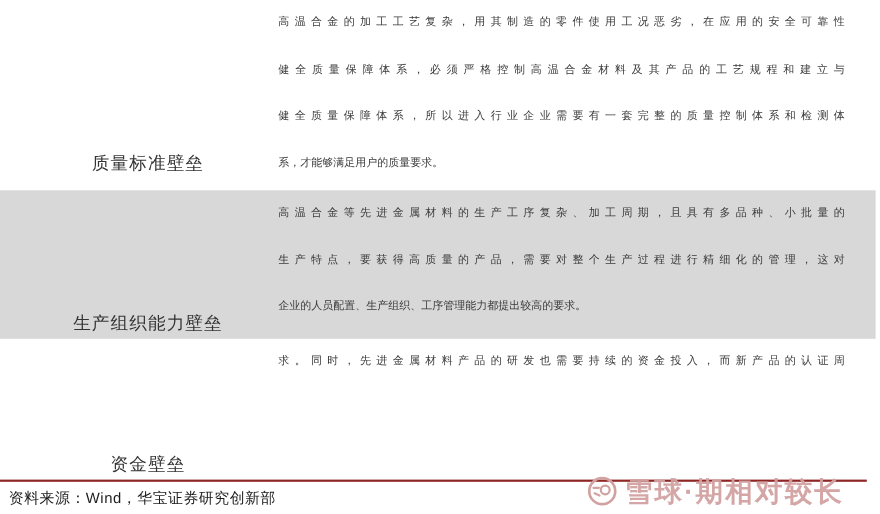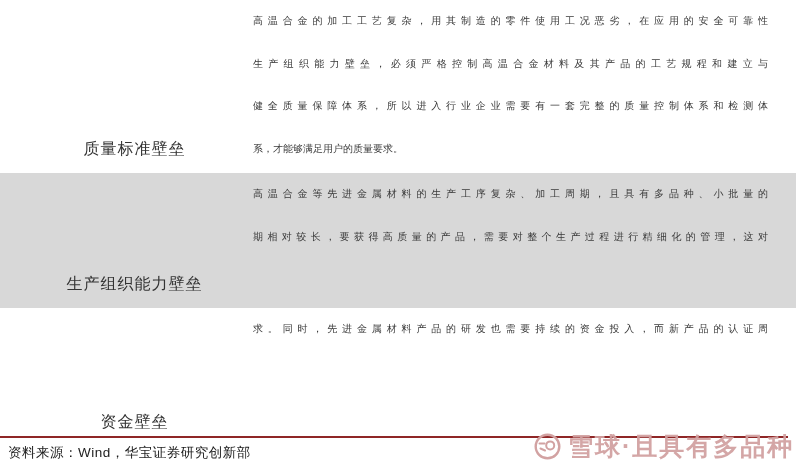--- a/index.html
+++ b/index.html
@@ -23,21 +23,21 @@
   .rlabel {
     position: absolute;
     left: 0; width: 253px;
     text-align: center;
     font-size: 16px;
     color: #333333;
     letter-spacing: 1px;
     padding-left: 16px;
   }
   .row1 .rlabel { bottom: 13px; }
-  .row2 .rlabel { bottom: 13px; text-align: center; }
+  .row2 .rlabel { bottom: 3px; text-align: center; }
   .row3 .rlabel { bottom: 4px; }
 
   .rbody {
     position: absolute;
     left: 253px; top: 0;
     width: 515px;
   }
   .line {
     font-size: 10px;
     line-height: 42.5px;
@@ -88,31 +88,32 @@
 </style>
 </head>
 <body>
 
 <div class="page">
 
   <div class="trow row1">
     <div class="rlabel">质量标准壁垒</div>
     <div class="rbody">
       <div class="line">高温合金的加工工艺复杂，用其制造的零件使用工况恶劣，在应用的安全可靠性</div>
-      <div class="line">生产组织能力壁垒，必须严格控制高温合金材料及其产品的工艺规程和建立与</div>
+      <div class="line">健全质量保障体系，必须严格控制高温合金材料及其产品的工艺规程和建立与</div>
       <div class="line">健全质量保障体系，所以进入行业企业需要有一套完整的质量控制体系和检测体</div>
       <div class="line last">系，才能够满足用户的质量要求。</div>
     </div>
   </div>
 
   <div class="trow row2 alt">
     <div class="rlabel">生产组织能力壁垒</div>
     <div class="rbody">
       <div class="line">高温合金等先进金属材料的生产工序复杂、加工周期，且具有多品种、小批量的</div>
-      <div class="line">期相对较长，要获得高质量的产品，需要对整个生产过程进行精细化的管理，这对</div>
+      <div class="line">生产特点，要获得高质量的产品，需要对整个生产过程进行精细化的管理，这对</div>
+      <div class="line last">企业的人员配置、生产组织、工序管理能力都提出较高的要求。</div>
     </div>
   </div>
 
   <div class="trow row3">
     <div class="rlabel">资金壁垒</div>
     <div class="rbody">
       <div class="line">求。同时，先进金属材料产品的研发也需要持续的资金投入，而新产品的认证周</div>
     </div>
   </div>
 
@@ -120,16 +121,16 @@
 
   <div class="source">资料来源：Wind，华宝证券研究创新部</div>
 
   <div class="watermark">
     <svg class="wm-logo" viewBox="0 0 27 27" fill="none" xmlns="http://www.w3.org/2000/svg">
       <circle cx="13.5" cy="13.5" r="11.8" stroke="#d2a2a2" stroke-width="2.4"></circle>
       <circle cx="16.2" cy="12.4" r="4.0" stroke="#d2a2a2" stroke-width="2.0"></circle>
       <path d="M5.5 10.5 L10.5 10.5" stroke="#d2a2a2" stroke-width="2.0" stroke-linecap="round"></path>
       <path d="M6.5 15.5 L11.0 17.5" stroke="#d2a2a2" stroke-width="2.0" stroke-linecap="round"></path>
     </svg>
-    <span class="wm-text">雪球·且具有多品种</span>
+    <span class="wm-text">雪球·期相对较长</span>
   </div>
 
 </div>
 
 </body></html>

